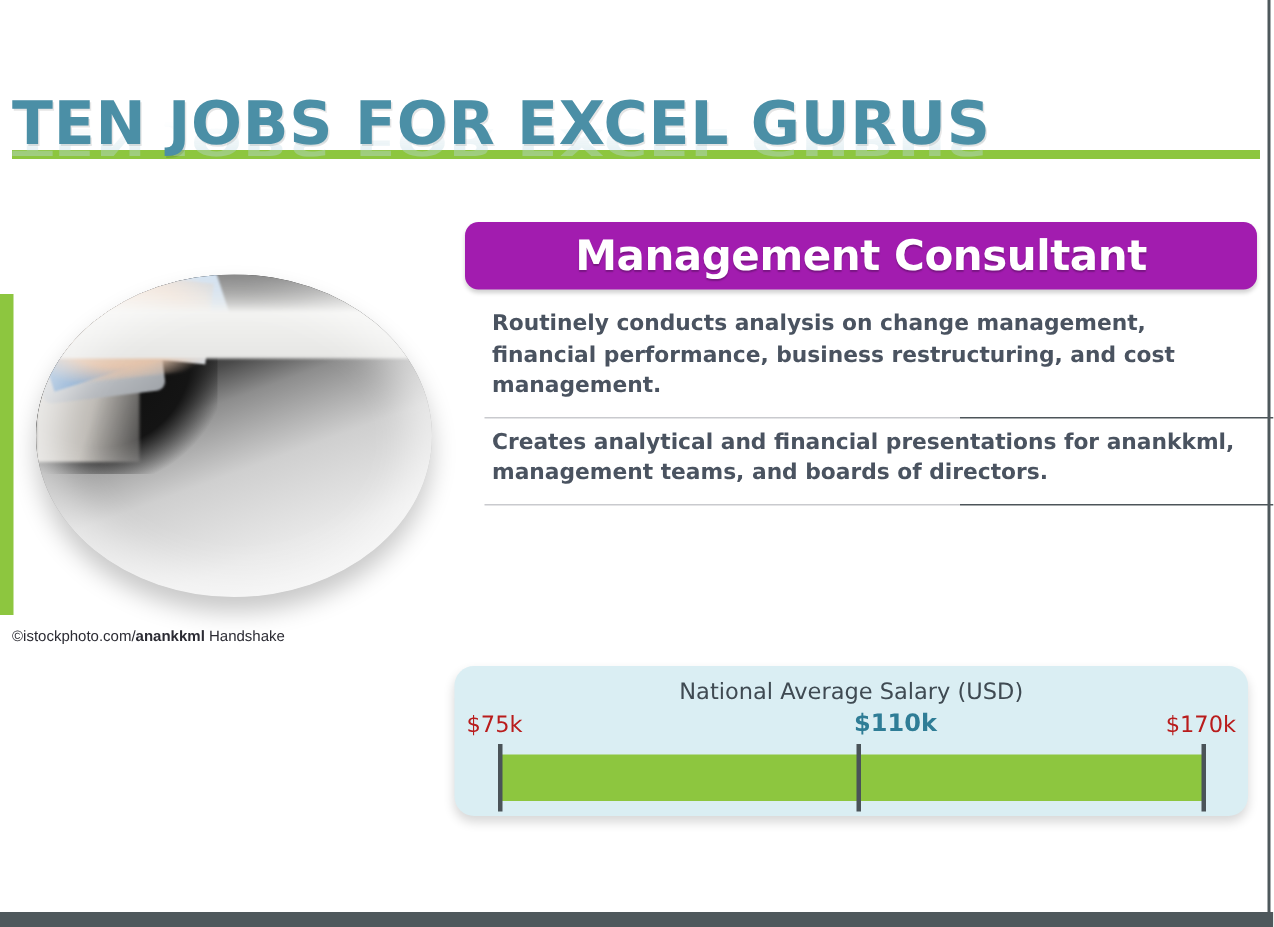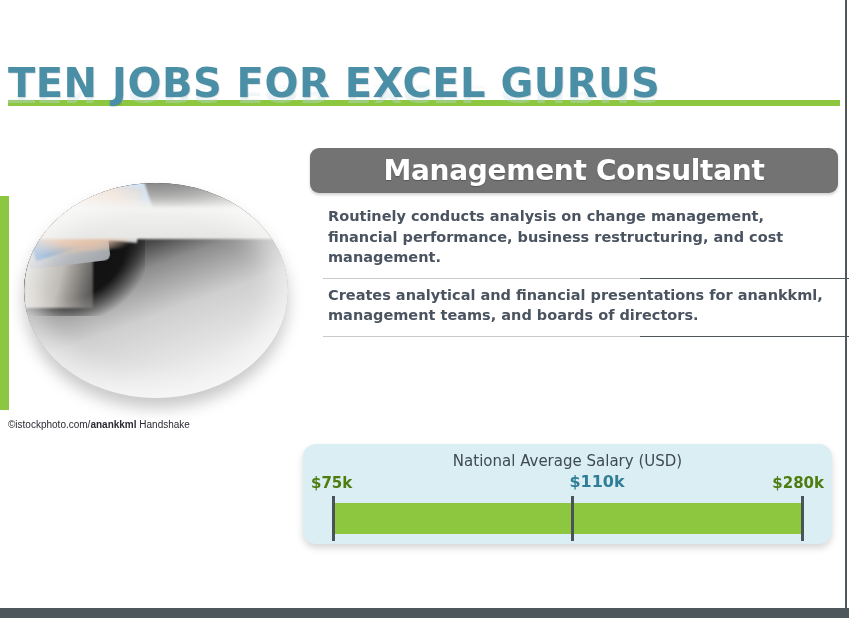--- a/index.html
+++ b/index.html
@@ -166,21 +166,21 @@
   }
   .photo-credit b { font-weight: bold; }
 
   
   .job-header {
     position: absolute;
     left: 310px;
     top: 148px;
     width: 528px;
     height: 45px;
-    background: #737373;
+    background: #a21caf;
     border-radius: 9px;
     display: flex;
     align-items: center;
     justify-content: center;
     box-shadow: 0 2px 3px rgba(0,0,0,0.18);
   }
   .job-header-text {
     color: #ffffff;
     font-size: 28px;
     font-weight: bold;
@@ -245,24 +245,23 @@
     background: #4a5358;
     top: 52px;
     height: 45px;
   }
   .tick-min  { left: 29px; }
   .tick-mid  { left: 268px; }
   .tick-max  { left: 498px; }
   .sal-label {
     position: absolute;
     font-size: 15px;
-    color: #4d7c0f;
+    color: #b91c1c;
     font-family: "DejaVu Sans", sans-serif;
     white-space: nowrap;
-    font-weight: bold;
   }
   .sal-min { left: 8px; top: 30px; }
   .sal-max { right: 8px; top: 30px; }
   .sal-mid {
     top: 28px;
     left: 268px;
     transform: translateX(-50%);
     font-weight: bold;
     font-size: 16px;
     color: #2f7d96;
@@ -327,21 +326,21 @@
     </div>
     <div class="duty">
       <div class="duty-text">Creates analytical and financial presentations for anankkml, management teams, and boards of directors.</div>
     </div>
   </div>
 
   <div class="salary-panel">
     <div class="salary-title">National Average Salary (USD)</div>
     <div class="sal-label sal-min">$75k</div>
     <div class="sal-label sal-mid">$110k</div>
-    <div class="sal-label sal-max">$280k</div>
+    <div class="sal-label sal-max">$170k</div>
     <div class="salary-bar"></div>
     <div class="tick tick-min"></div>
     <div class="tick tick-mid"></div>
     <div class="tick tick-max"></div>
   </div>
 
   <div class="right-border"></div>
   <div class="bottom-bar"></div>
 
 </div>

